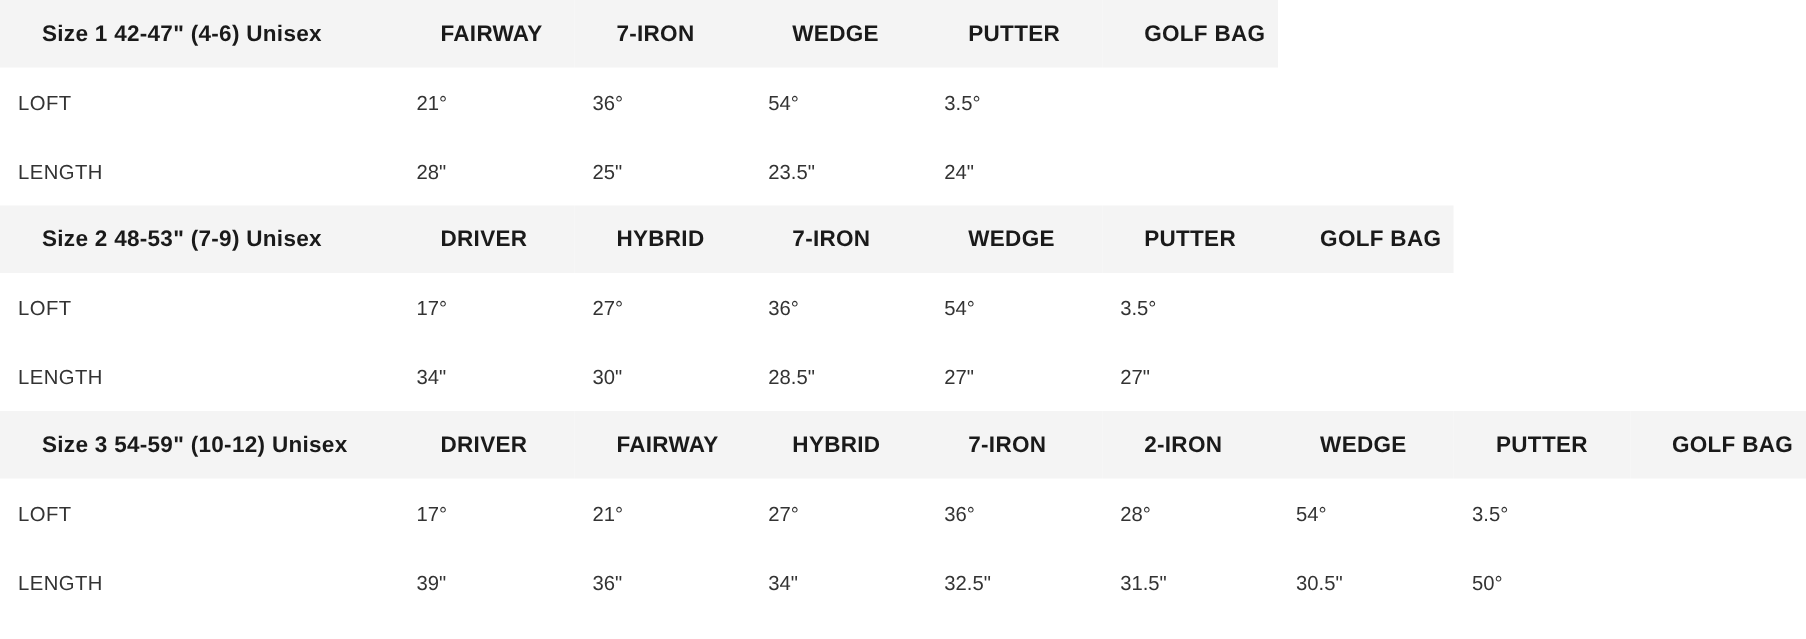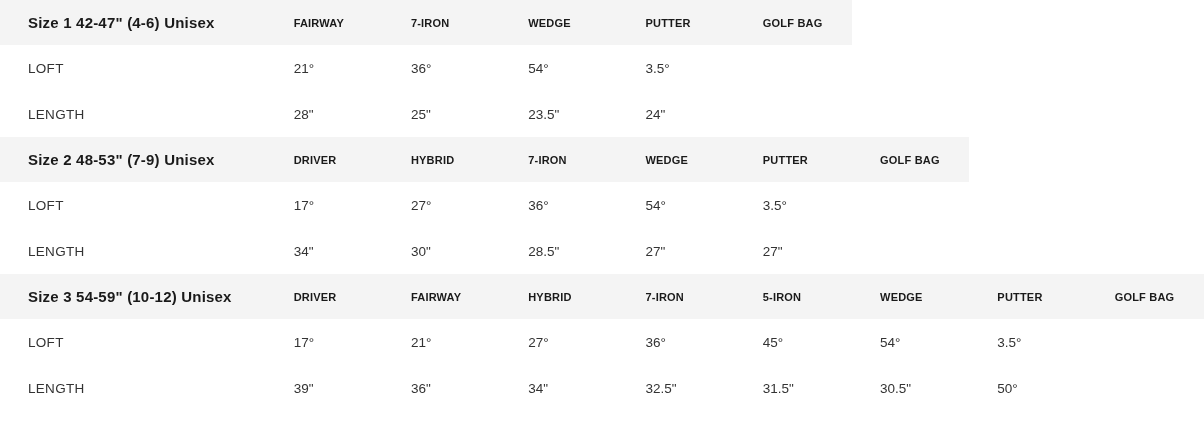--- a/index.html
+++ b/index.html
@@ -23,36 +23,36 @@
     width: 1204px;
   }
   table.spec-table col.label-col { width: 265px; }
   table.spec-table col.data-col { width: 117px; }
 
   tr.header-row {
     background: #f4f4f4;
   }
   tr.header-row td {
     font-weight: bold;
-    font-size: 11px;
+    font-size: 15px;
     color: #1a1a1a;
     height: 45px;
     padding: 0 0 0 28px;
     vertical-align: middle;
     white-space: nowrap;
     letter-spacing: 0.2px;
   }
   tr.header-row td.size-label {
     font-size: 15px;
   }
   tr.data-row td {
     font-size: 13.5px;
     color: #333333;
     height: 46px;
-    padding: 0 0 0 28px;
+    padding: 0 0 0 12px;
     vertical-align: middle;
     white-space: nowrap;
     font-weight: normal;
   }
   tr.data-row td.row-label {
     color: #333333;
     letter-spacing: 0.3px;
   }
 </style>
 </head>
@@ -170,32 +170,32 @@
         <col class="data-col">
         <col class="data-col">
     </colgroup>
     <tbody>
       <tr class="header-row" style="background: transparent;">
         <td class="size-label" style="background: rgb(244, 244, 244);">Size 3 54-59" (10-12) Unisex</td>
         <td style="background: rgb(244, 244, 244);">DRIVER</td>
         <td style="background: rgb(244, 244, 244);">FAIRWAY</td>
         <td style="background: rgb(244, 244, 244);">HYBRID</td>
         <td style="background: rgb(244, 244, 244);">7-IRON</td>
-        <td style="background: rgb(244, 244, 244);">5-IRON</td>
+        <td style="background: rgb(244, 244, 244);">2-IRON</td>
         <td style="background: rgb(244, 244, 244);">WEDGE</td>
         <td style="background: rgb(244, 244, 244);">PUTTER</td>
         <td style="background: rgb(244, 244, 244);">GOLF BAG</td>
       </tr>
       <tr class="data-row">
         <td class="row-label">LOFT</td>
         <td>17°</td>
         <td>21°</td>
         <td>27°</td>
         <td>36°</td>
-        <td>45°</td>
+        <td>28°</td>
         <td>54°</td>
         <td>3.5°</td>
         <td></td>
       </tr>
       <tr class="data-row">
         <td class="row-label">LENGTH</td>
         <td>39"</td>
         <td>36"</td>
         <td>34"</td>
         <td>32.5"</td>

